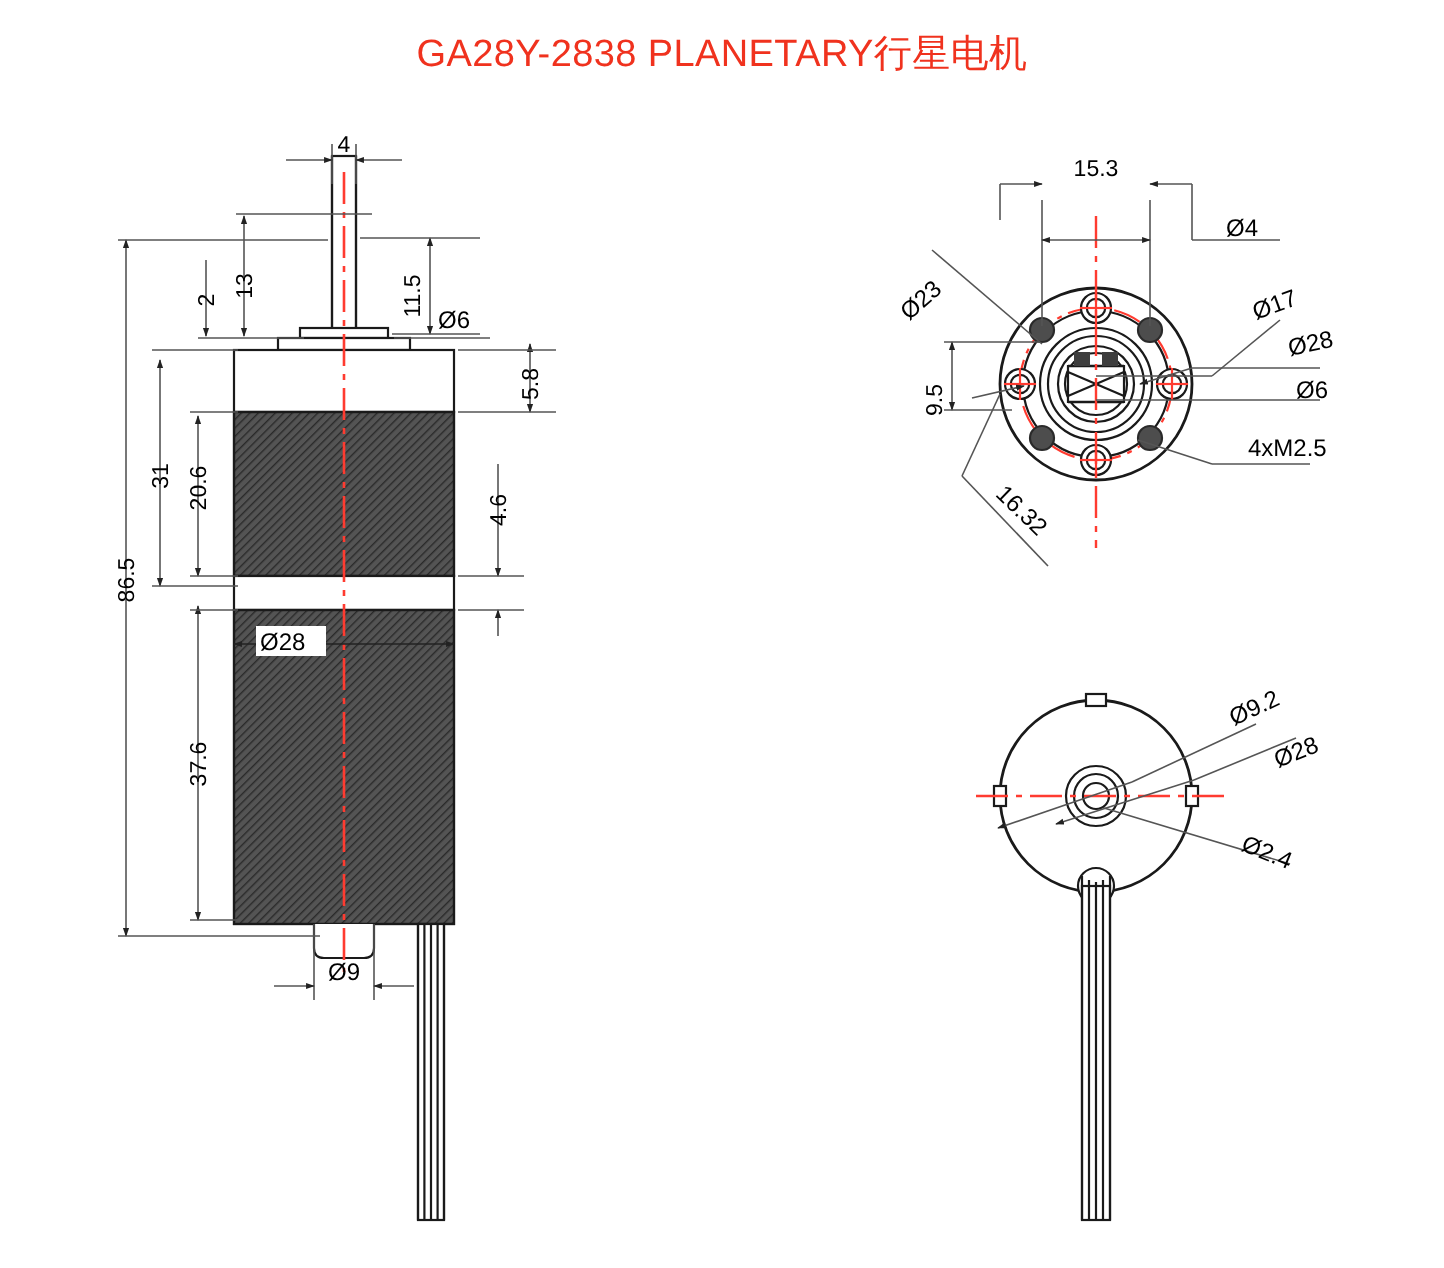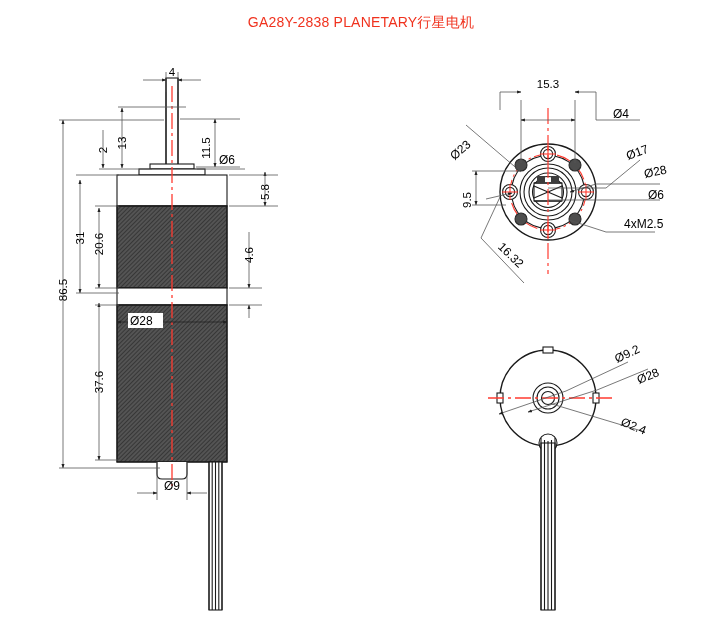--- a/index.html
+++ b/index.html
@@ -1,20 +1,20 @@
 <!DOCTYPE html>
 <html><head>
 <meta charset="utf-8">
 <style>
   html,body{margin:0;padding:0;background:#ffffff;}
   body{width:722px;height:634px;position:relative;overflow:hidden;
        font-family:"Liberation Sans",sans-serif;color:#000;}
   #stage{position:absolute;left:0;top:0;width:722px;height:634px;}
   #title{position:absolute;left:0;top:14px;width:722px;text-align:center;
-         font-size:14px;color:#f0321e;letter-spacing:.2px;white-space:nowrap;}
+         font-size:19px;color:#f0321e;letter-spacing:.2px;white-space:nowrap;}
   svg{position:absolute;left:0;top:0;width:722px;height:634px;}
   text{font-family:"Liberation Sans",sans-serif;fill:#000;font-size:11.5px;}
   .dimtxt{font-size:11.5px;}
   .lbl{font-size:12px;}
 </style>
 </head>
 <body>
 
 <div id="stage">
 

